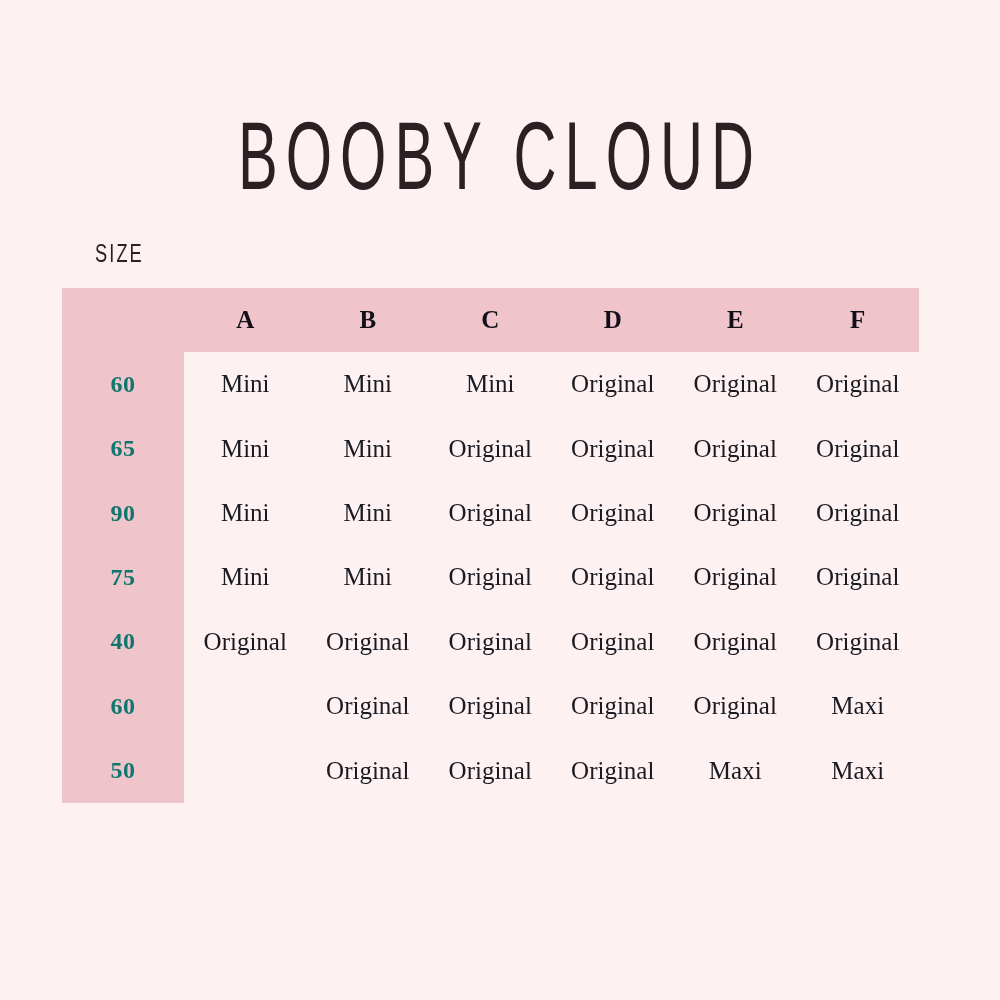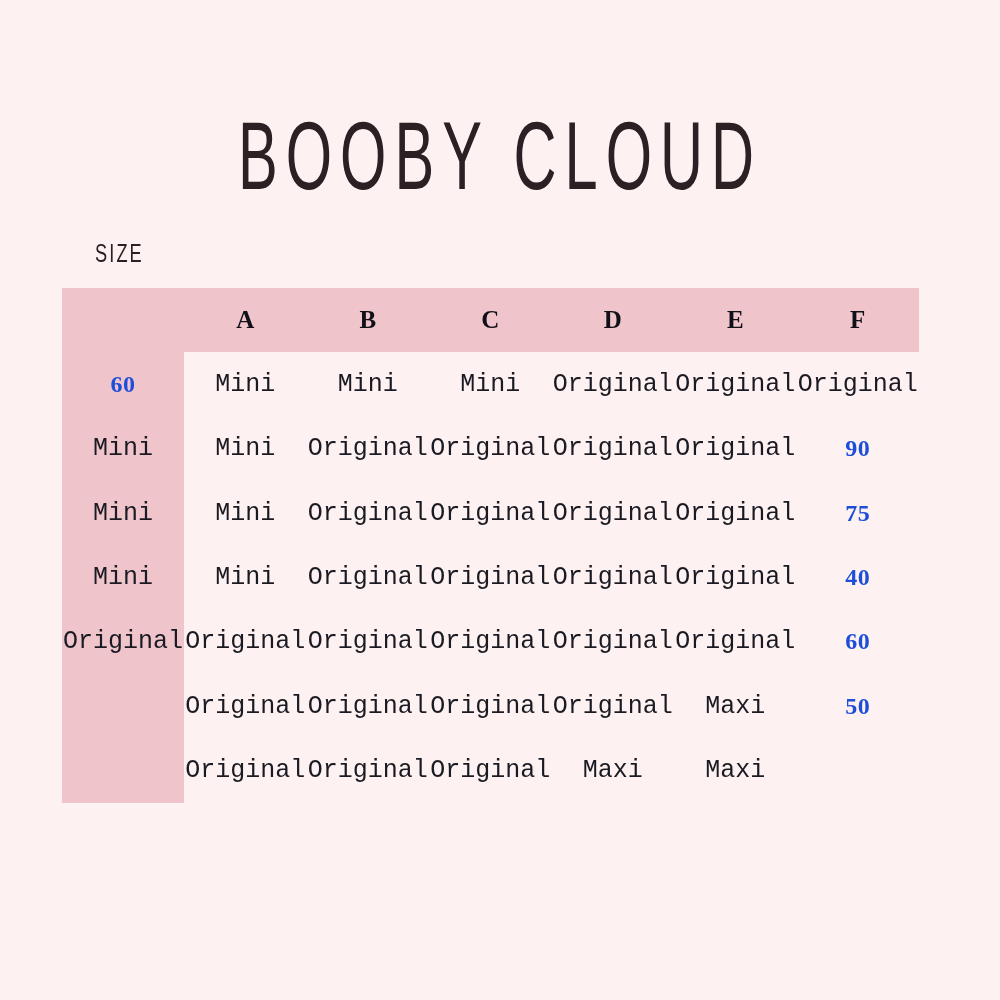--- a/index.html
+++ b/index.html
@@ -96,29 +96,28 @@
 
   .col-head {
     font-size: 25px;
     font-weight: bold;
     color: #111018;
   }
 
   .row-head {
     font-size: 24px;
     font-weight: bold;
-    color: #1d4ed8;
+    color: #0f766e;
     letter-spacing: 0.5px;
   }
 
   .data-cell {
     font-size: 25px;
     font-weight: 400;
     color: #1a1a22;
-    font-family: Liberation Mono, monospace;
   }
 </style>
 </head>
 <body>
 
 <div id="chart-root">
 
   <div id="brand-title">BOOBY CLOUD</div>
 
   <div id="size-label">SIZE</div>
@@ -137,20 +136,21 @@
     <div class="cell col-head">F</div>
 
     <div class="cell row-head">60</div>
     <div class="cell data-cell">Mini</div>
     <div class="cell data-cell">Mini</div>
     <div class="cell data-cell">Mini</div>
     <div class="cell data-cell">Original</div>
     <div class="cell data-cell">Original</div>
     <div class="cell data-cell">Original</div>
 
+    <div class="cell row-head">65</div>
     <div class="cell data-cell">Mini</div>
     <div class="cell data-cell">Mini</div>
     <div class="cell data-cell">Original</div>
     <div class="cell data-cell">Original</div>
     <div class="cell data-cell">Original</div>
     <div class="cell data-cell">Original</div>
 
     <div class="cell row-head">90</div>
     <div class="cell data-cell">Mini</div>
     <div class="cell data-cell">Mini</div>

